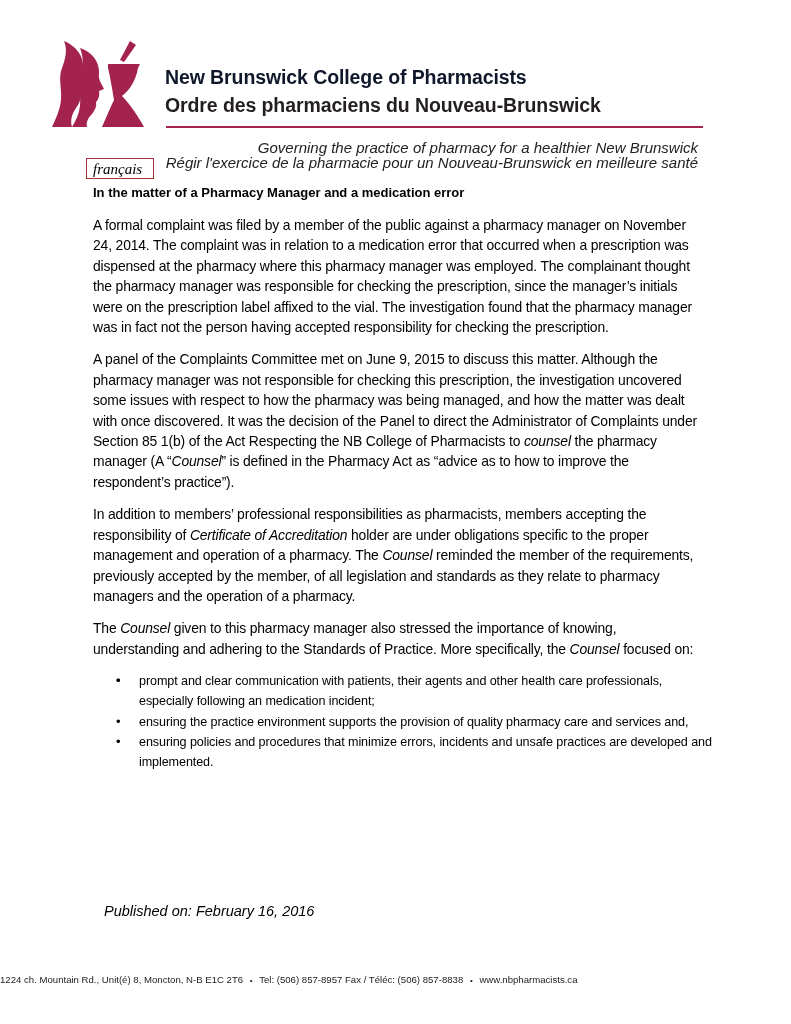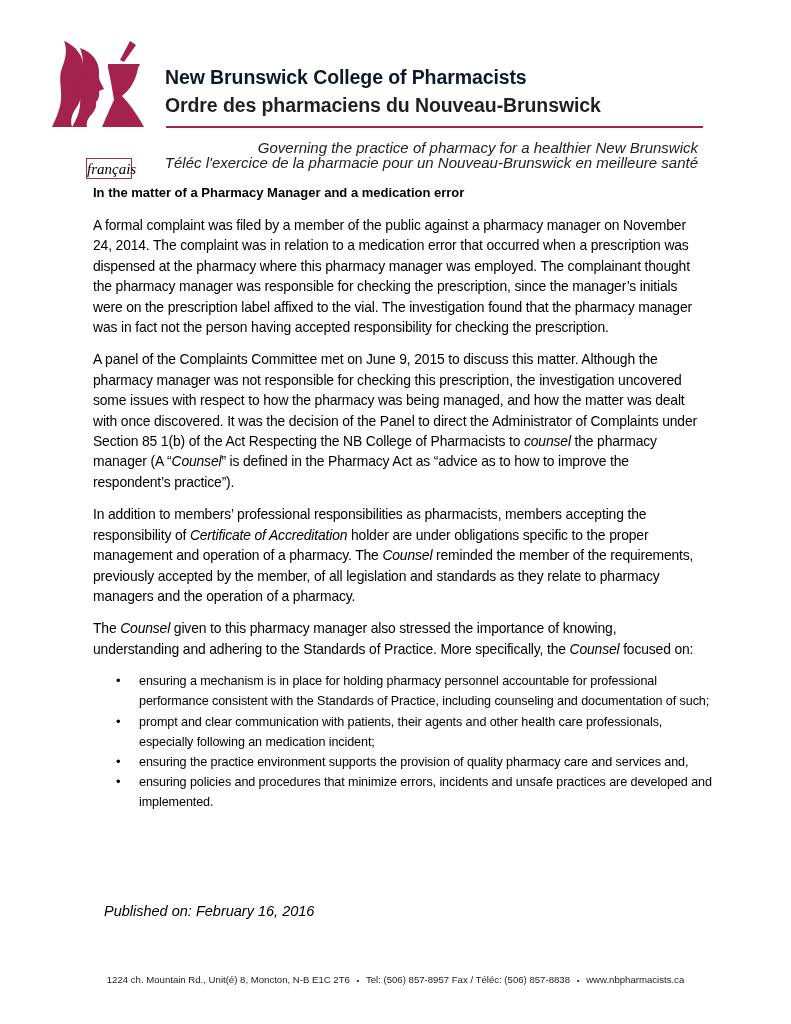--- a/index.html
+++ b/index.html
@@ -5,31 +5,31 @@
   html, body { margin: 0; padding: 0; background: #ffffff; }
   body { width: 791px; height: 1024px; position: relative; overflow: hidden;
          font-family: "Liberation Sans", sans-serif; color: #000; }
   .logo { position: absolute; left: 50px; top: 38px; width: 96px; height: 92px; }
   .org-en { position: absolute; left: 165px; top: 66px; font-size: 19.5px; font-weight: bold; color: #0f172a; letter-spacing: -0.1px; }
   .org-fr { position: absolute; left: 165px; top: 94px; font-size: 19.5px; font-weight: bold; color: #231f20; letter-spacing: -0.1px; }
   .rule { position: absolute; left: 166px; top: 126px; width: 537px; height: 2px; background: #a4224e; }
   .tagline { position: absolute; right: 93px; font-family: "Liberation Sans", sans-serif; font-style: italic; font-size: 15px; color: #222; text-align: right; white-space: nowrap; }
   .tag-en { top: 139px; }
   .tag-fr { top: 154px; }
-  .lang-btn { position: absolute; left: 86px; top: 158px; width: 46px; height: 21px; border: 1.5px solid #a4343a;
+  .lang-btn { position: absolute; left: 86px; top: 158px; width: 68px; height: 21px; border: 1.5px solid #a4343a;
               font-family: "Liberation Serif", serif; font-style: italic; font-size: 15px; line-height: 20px;
-              padding-left: 0; box-sizing: border-box; cursor: pointer; color: #000; }
+              padding-left: 6px; box-sizing: border-box; cursor: pointer; color: #000; }
   .content { position: absolute; left: 93px; top: 183px; width: 620px; font-family: "Liberation Sans", sans-serif; }
   .heading { font-weight: bold; font-size: 13px; margin: 0 0 12px 0; line-height: 20px; }
   p { font-size: 13.9px; line-height: 20.4px; margin: 0 16px 12px 0; letter-spacing: -0.15px; }
   ul.bullets { list-style: none; margin: 6px 0 0 0; padding: 0; }
   ul.bullets li { position: relative; padding-left: 46px; font-size: 12.6px; line-height: 20.2px; letter-spacing: -0.1px; margin: 0; }
   ul.bullets li .bullet { position: absolute; left: 23px; top: 0; font-size: 13px; }
   .published { position: absolute; left: 104px; top: 903px; font-style: italic; font-size: 14.5px; }
-  .footer { position: absolute; left: 0; width: 791px; top: 974px; text-align: center; font-size: 9.6px; color: #222; }
+  .footer { position: absolute; left: 0; width: 791px; top: 974px; text-align: left; font-size: 9.6px; color: #222; }
   .footer .sep { padding: 0 4px; font-size: 8px; }
 </style>
 </head>
 <body>
 
 <svg class="logo" viewBox="0 0 96 92">
   <g fill="#a4224e">
 
     <path d="M14 3 C26 8 34 18 33 30 C32 36 36 40 38 45 L33 47 C34 52 32 56 30 58 C31 62 29 66 26 70 C22 76 20 82 22 89 L2 89 C6 80 10 72 11 62 C12 50 8 40 12 30 C15 22 18 12 14 3 Z"></path>
 
@@ -38,34 +38,34 @@
     <path d="M80 3 L86 7 L74 24 L70 22 Z"></path>
     <path d="M58 26 L90 26 L88 30 C86 42 80 52 72 58 C80 66 88 78 94 89 L52 89 C56 80 60 70 64 62 C62 50 60 38 58 30 Z"></path>
   </g>
 </svg>
 
 <div class="org-en">New Brunswick College of Pharmacists</div>
 <div class="org-fr">Ordre des pharmaciens du Nouveau-Brunswick</div>
 <div class="rule"></div>
 
 <div class="tagline tag-en">Governing the practice of pharmacy for a healthier New Brunswick</div>
-<div class="tagline tag-fr">Téléc l'exercice de la pharmacie pour un Nouveau-Brunswick en meilleure santé</div>
+<div class="tagline tag-fr">Régir l'exercice de la pharmacie pour un Nouveau-Brunswick en meilleure santé</div>
 
 <div class="lang-btn">français</div>
 
 <div class="content">
   <div class="heading">In the matter of a Pharmacy Manager and a medication error</div>
   <div id="paras">
       <p><span>A formal complaint was filed by a member of the public against a pharmacy manager on November 24, 2014.  The complaint was in relation to a medication error that occurred when a prescription was dispensed at the pharmacy where this pharmacy manager was employed.  The complainant thought the pharmacy manager was responsible for checking the prescription, since the manager’s initials were on the prescription label affixed to the vial.  The investigation found that the pharmacy manager was in fact not the person having accepted responsibility for checking the prescription.</span></p>
       <p><span>A panel of the Complaints Committee met on June 9, 2015 to discuss this matter.  Although the pharmacy manager was not responsible for checking this prescription, the investigation uncovered some issues with respect to how the pharmacy was being managed, and how the matter was dealt with once discovered.  It was the decision of the Panel to direct the Administrator of Complaints under Section 85 1(b) of the Act Respecting the NB College of Pharmacists to </span><em>counsel</em><span> the pharmacy manager (A “</span><em>Counsel</em><span>” is defined in the Pharmacy Act as “advice as to how to improve the respondent’s practice”).</span></p>
       <p><span>In addition to members’ professional responsibilities as pharmacists, members accepting the responsibility of </span><em>Certificate of Accreditation</em><span> holder are under obligations specific to the proper management and operation of a pharmacy. The </span><em>Counsel</em><span> reminded the member of the requirements, previously accepted by the member, of all legislation and standards as they relate to pharmacy managers and the operation of a pharmacy.</span></p>
       <p><span>The </span><em>Counsel</em><span> given to this pharmacy manager also stressed the importance of knowing, understanding and adhering to the Standards of Practice. More specifically, the </span><em>Counsel</em><span> focused on:</span></p>
     </div>
   <ul class="bullets" id="bullets">
-      <li><span class="bullet">•</span><span>ensuring a mechanism is in place for holding pharmacy personnel accountable for professional performance consistent with the Standards of Practice, including counseling and documentation of such;</span></li>
+      <li><span class="bullet">•</span></li>
       <li><span class="bullet">•</span><span>prompt and clear communication with patients, their agents and other health care professionals, especially following an medication incident;</span></li>
       <li><span class="bullet">•</span><span>ensuring the practice environment supports the provision of quality pharmacy care and services and,</span></li>
       <li><span class="bullet">•</span><span>ensuring policies and procedures that minimize errors, incidents and unsafe practices are developed and implemented.</span></li>
     </ul>
 </div>
 
 <div class="published">Published on:  February 16, 2016</div>
 
 <div class="footer">
   <span>1224 ch. Mountain Rd., Unit(é) 8, Moncton, N-B  E1C 2T6</span>

